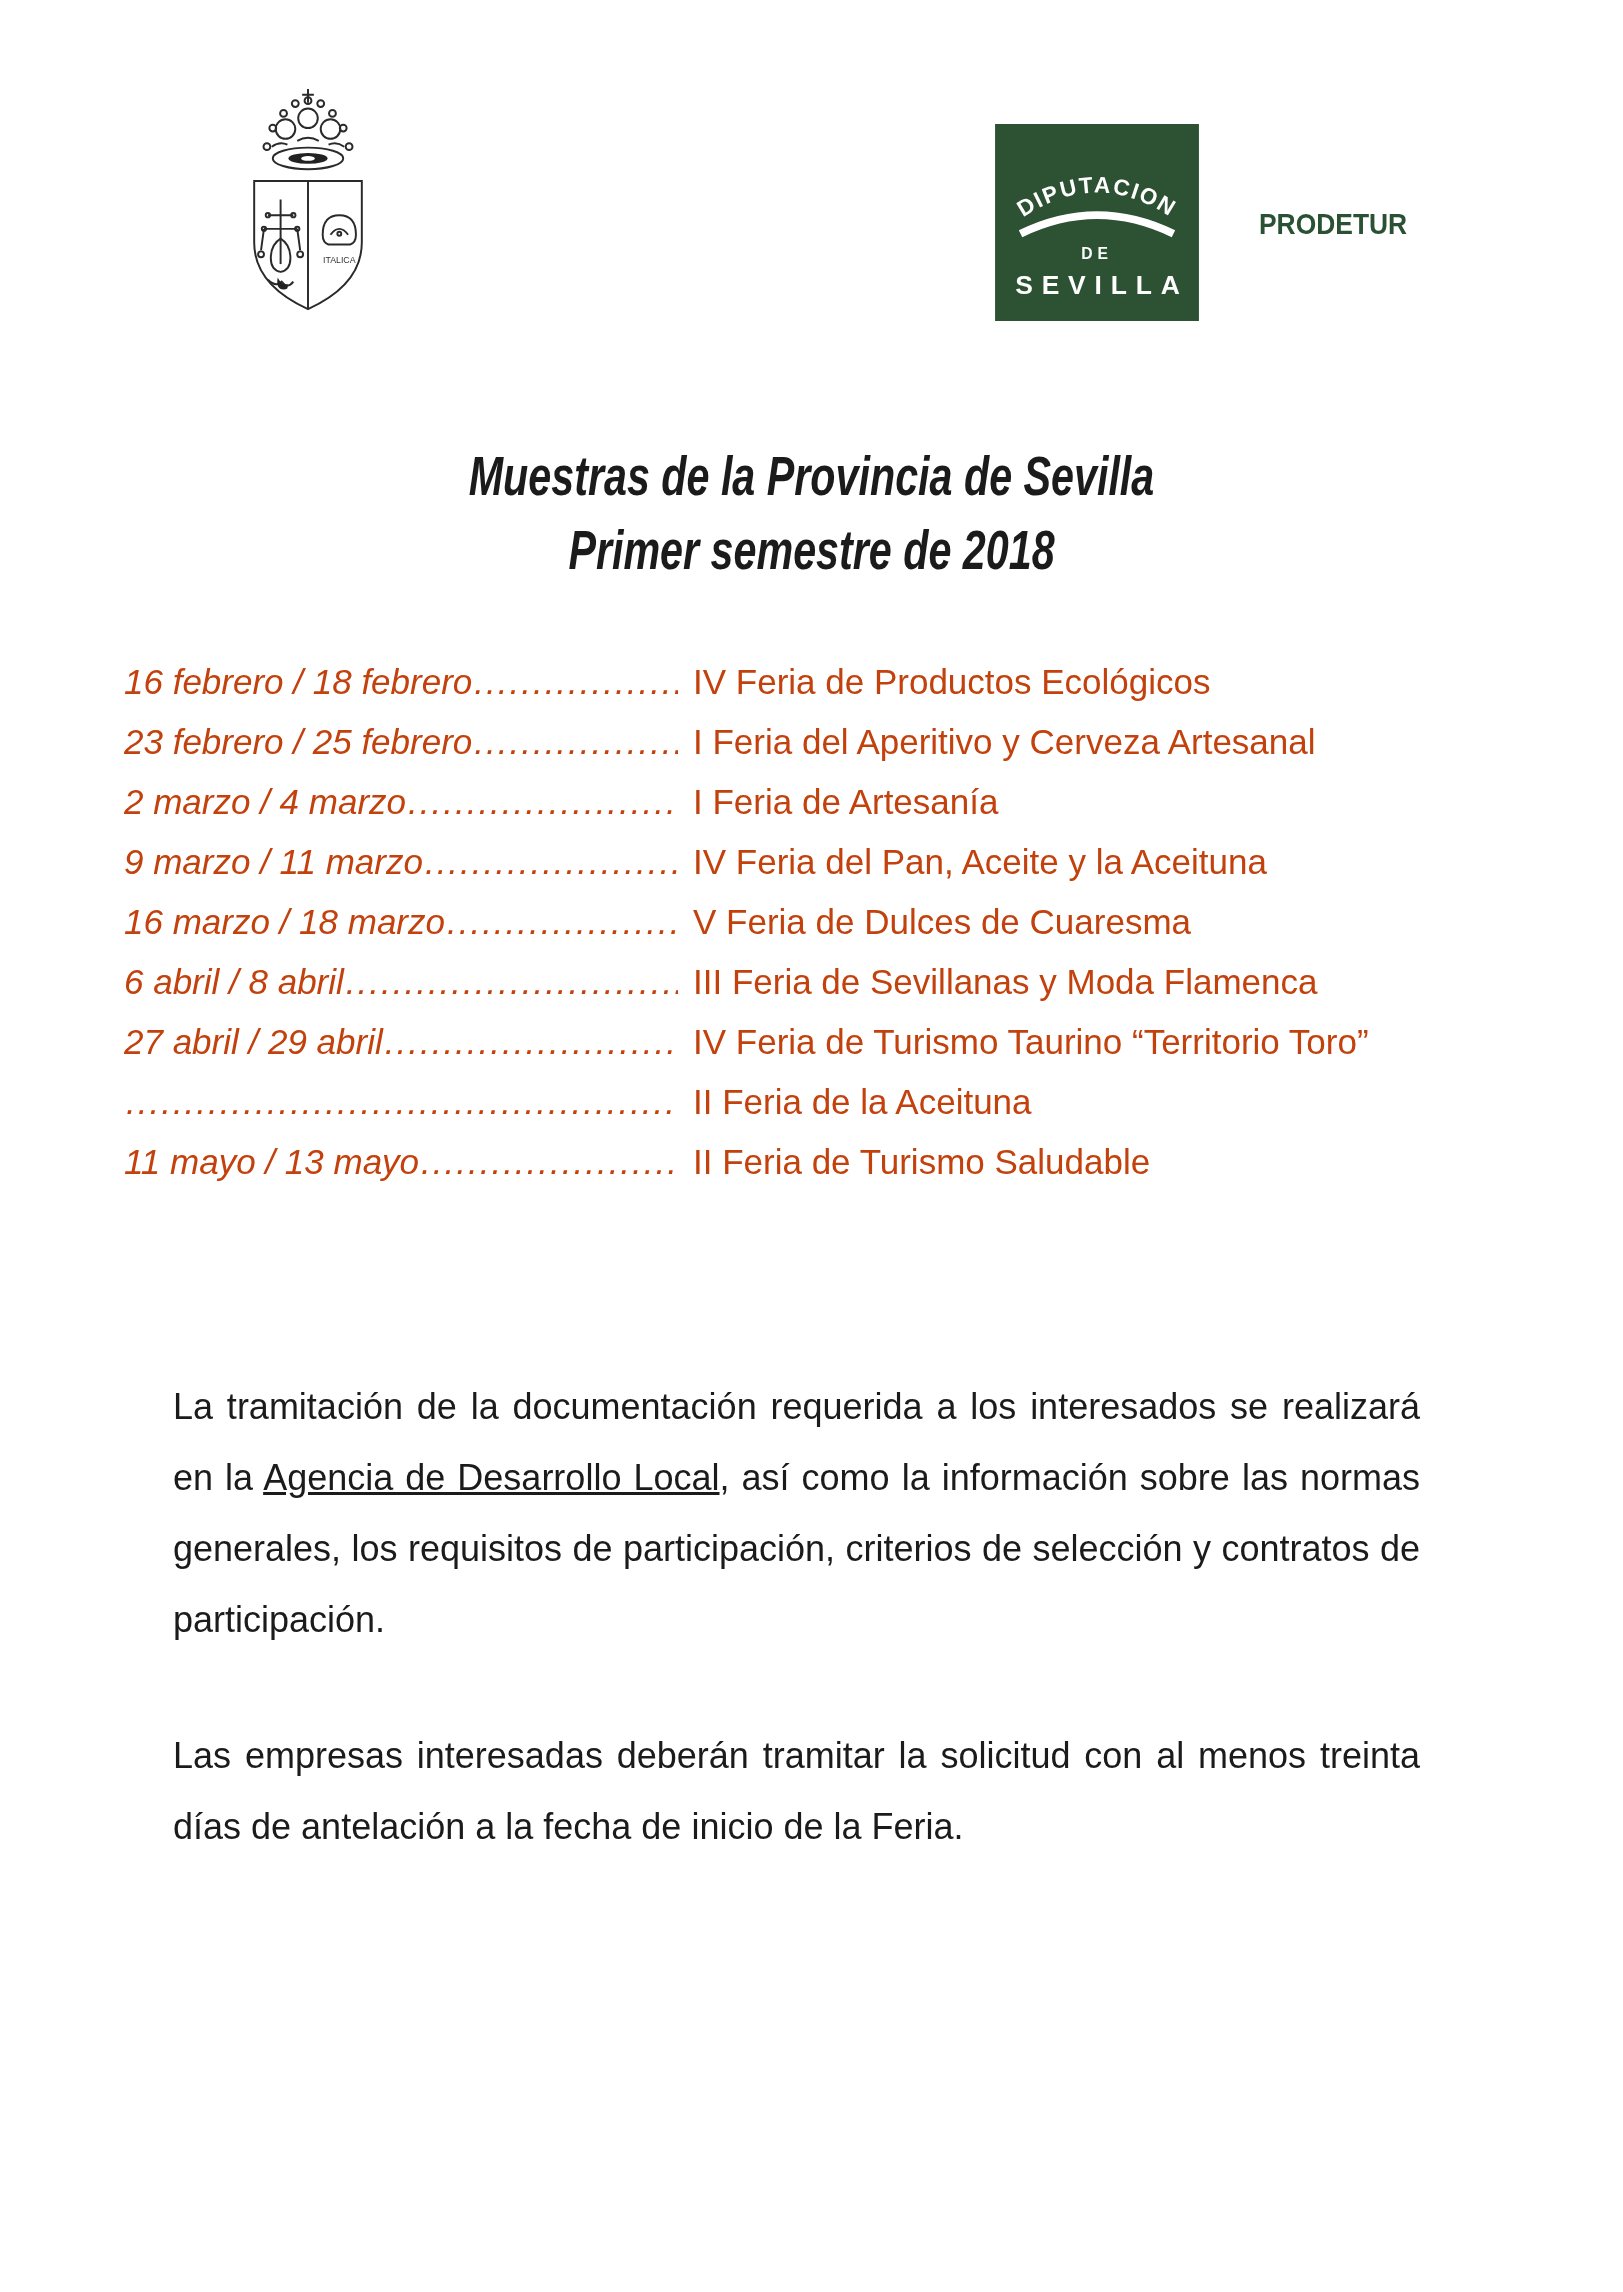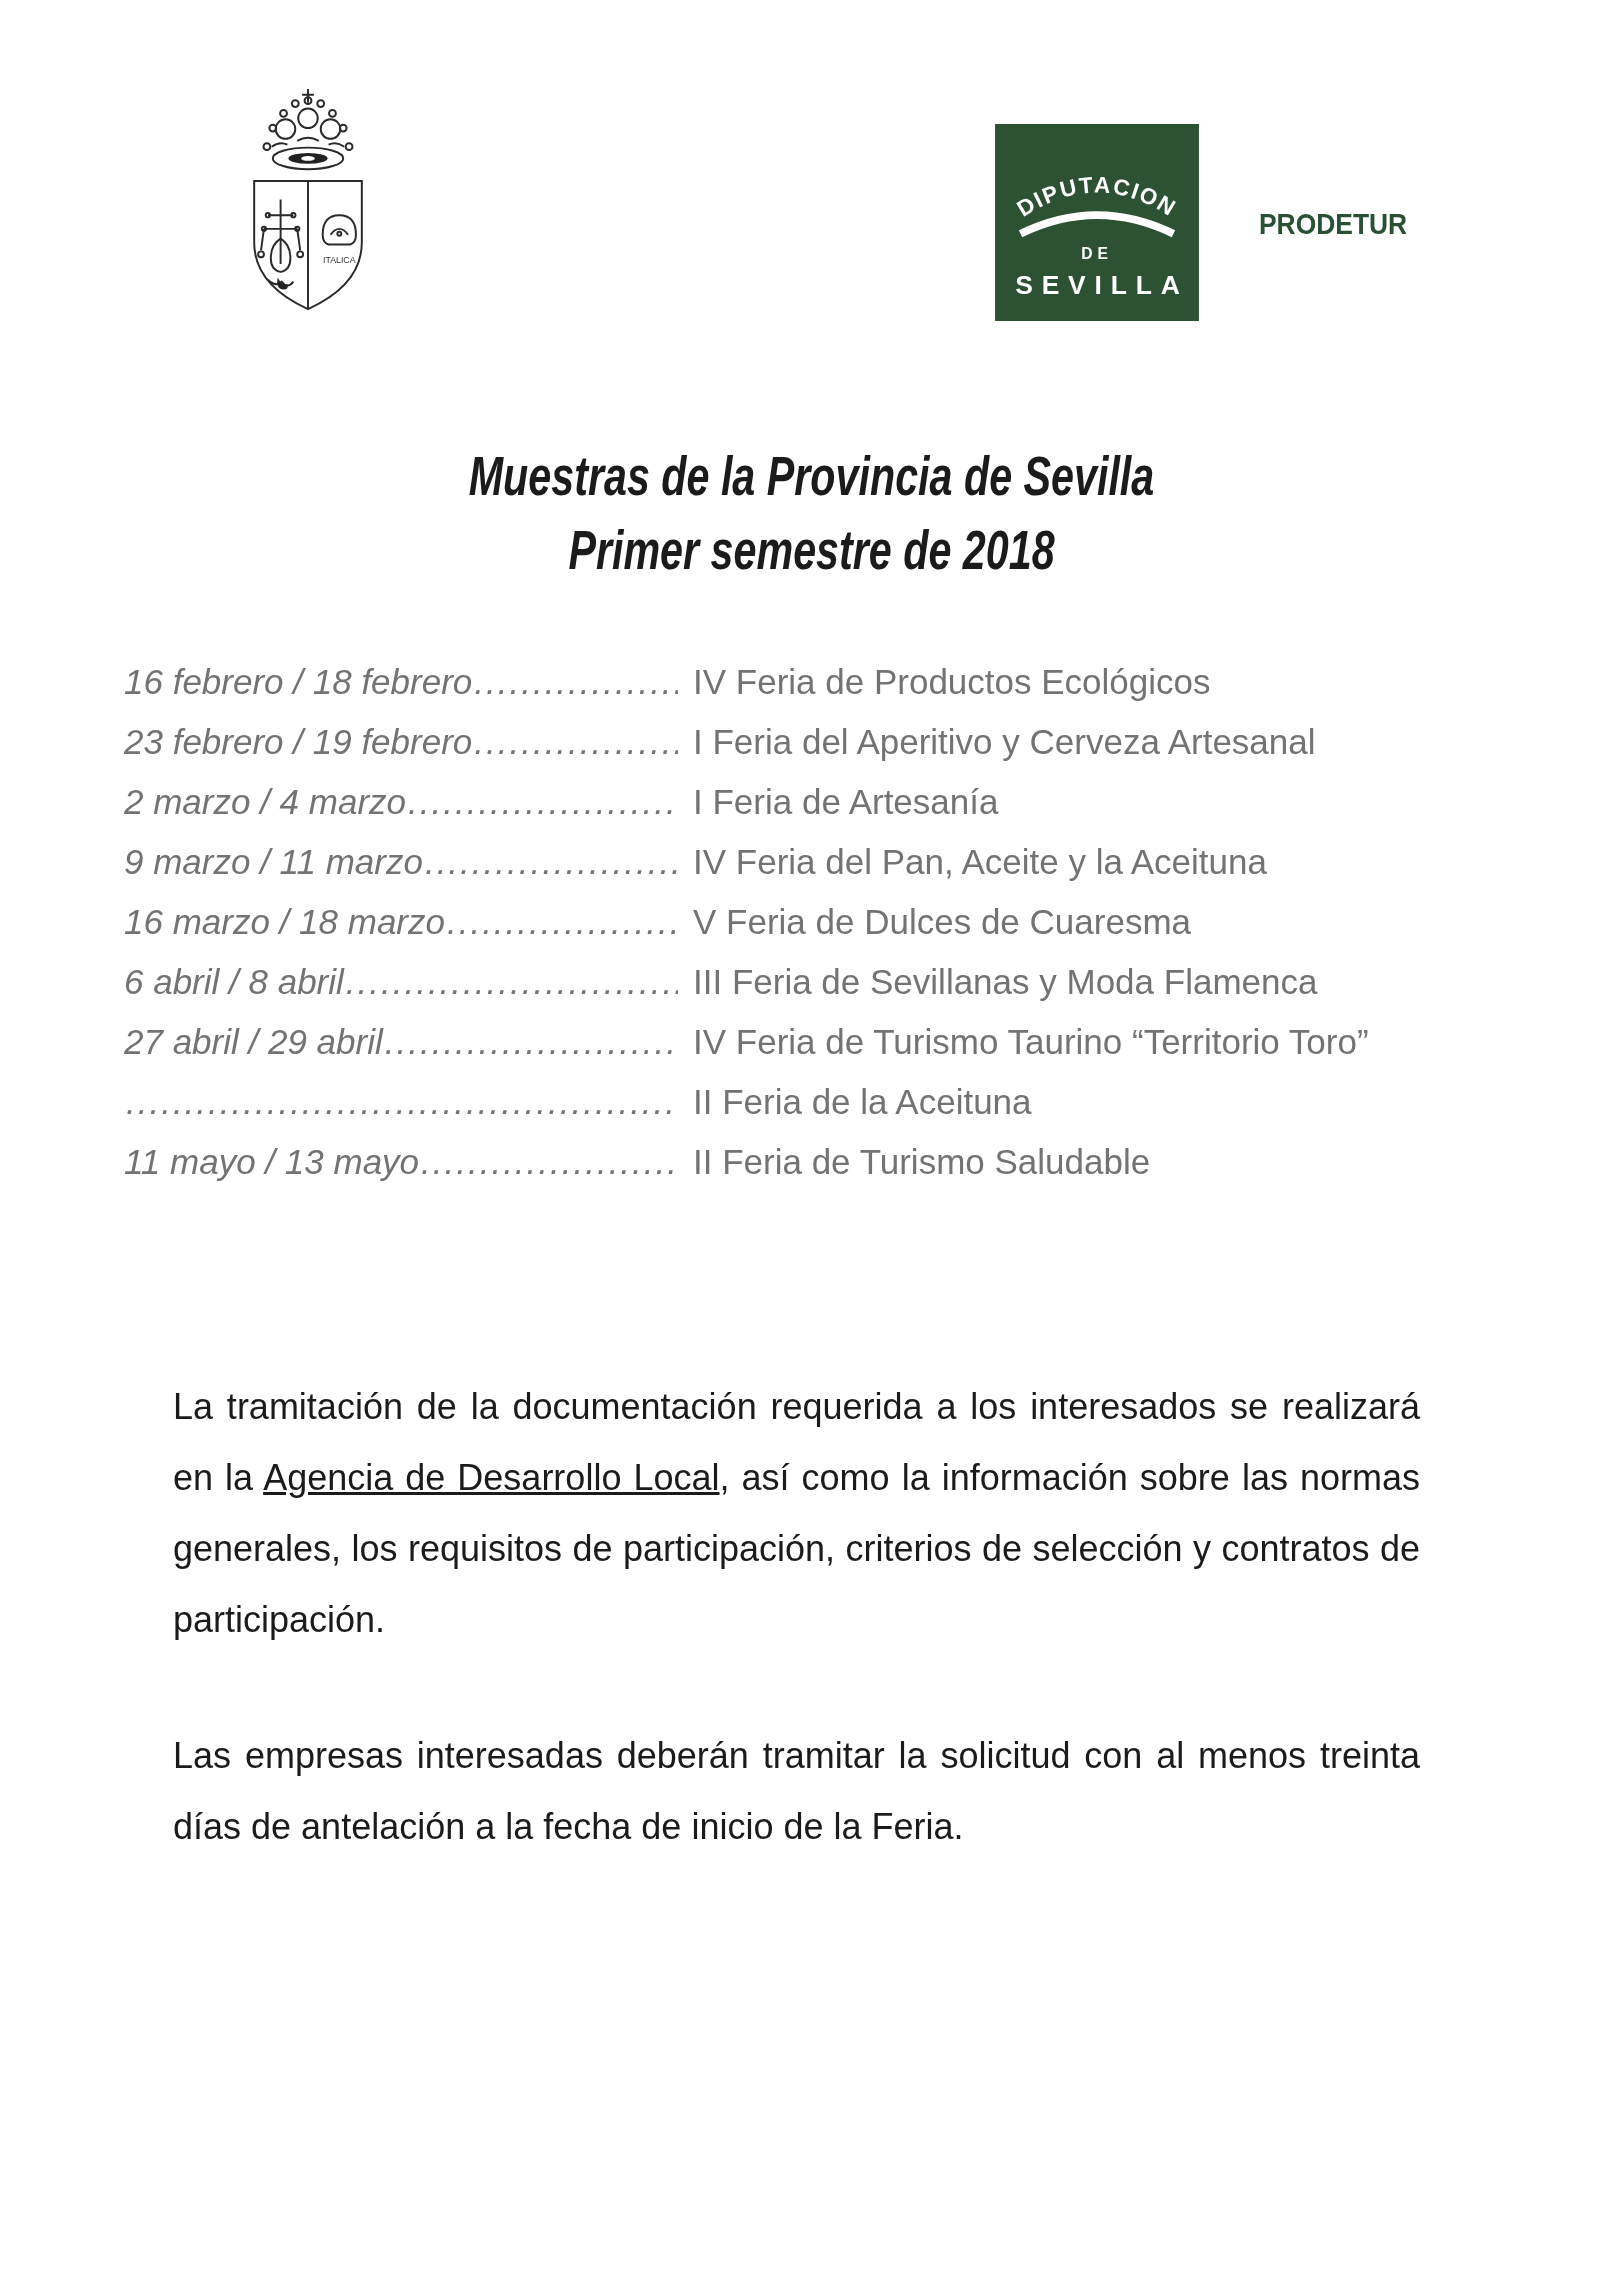--- a/index.html
+++ b/index.html
@@ -31,21 +31,21 @@
   .title {
     position: absolute; left: 0; top: 439px; width: 1623px;
     text-align: center; font-weight: bold; color: #1b1b1b;
     font-size: 55px; line-height: 74px; font-style: italic;
   }
   .tline { white-space: nowrap; transform: scaleX(0.75); transform-origin: 50% 50%; }
 
   
   .schedule {
     position: absolute; left: 124px; top: 652px; width: 1451px;
-    color: #737373; font-size: 35px;
+    color: #c2410c; font-size: 35px;
   }
   .srow { display: flex; align-items: baseline; height: 60px; line-height: 60px; white-space: nowrap; }
   .sleft { display: flex; width: 554px; overflow: hidden; font-style: italic; flex: 0 0 554px; }
   .sdates { flex: 0 0 auto; }
   .sdots { flex: 1 1 auto; overflow: hidden; letter-spacing: 2px; padding-left: 2px; }
   .sfair { margin-left: 15px; }
 
   
   .paras {
     position: absolute; left: 173px; top: 1371px; width: 1247px;
@@ -134,21 +134,21 @@
   <div class="schedule">
     <div class="srow">
       <span class="sleft">
           <span class="sdates">16 febrero / 18 febrero</span>
           <span class="sdots">..........................................................</span>
         </span>
       <span class="sfair">IV Feria de Productos Ecológicos</span>
     </div>
     <div class="srow">
       <span class="sleft">
-          <span class="sdates">23 febrero / 19 febrero</span>
+          <span class="sdates">23 febrero / 25 febrero</span>
           <span class="sdots">..........................................................</span>
         </span>
       <span class="sfair">I Feria del Aperitivo y Cerveza Artesanal</span>
     </div>
     <div class="srow">
       <span class="sleft">
           <span class="sdates">2 marzo / 4 marzo</span>
           <span class="sdots">..........................................................</span>
         </span>
       <span class="sfair">I Feria de Artesanía</span>

